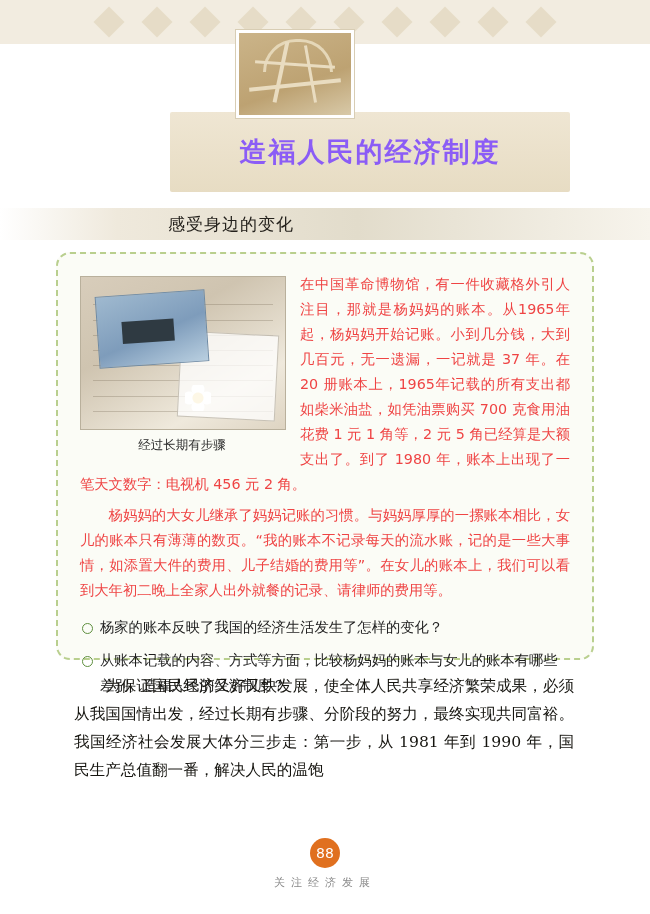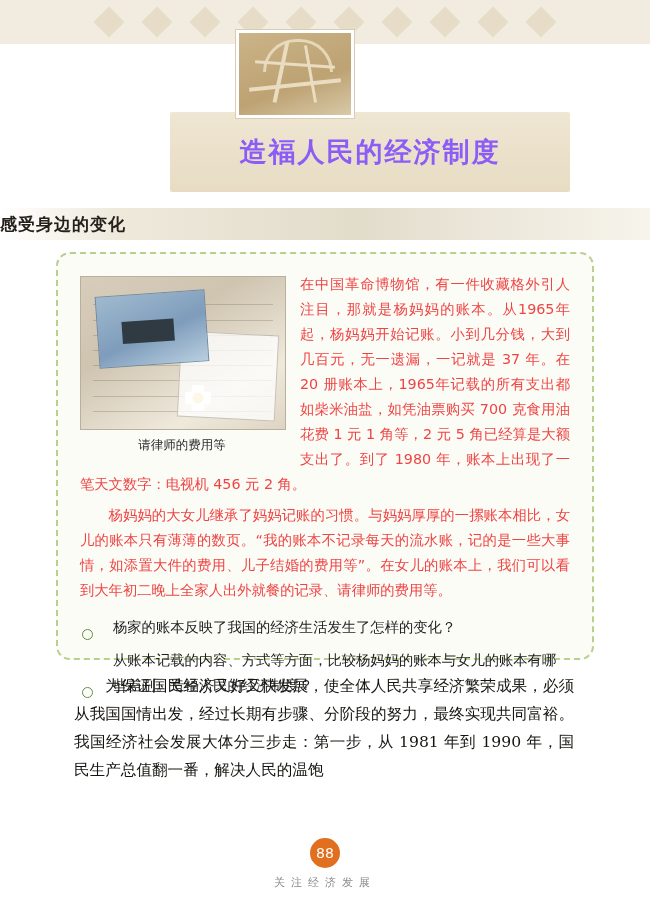--- a/index.html
+++ b/index.html
@@ -110,23 +110,24 @@
     position: absolute;
     left: 0;
     top: 208px;
     width: 650px;
     height: 32px;
     background: linear-gradient(90deg, #ffffff 0%, #efe9dc 18%, #e2dccb 55%, #f7f4ec 100%);
     display: flex;
     align-items: center;
   }
   .section-heading .txt {
+    margin-left: 168px;
     font-family: "DejaVu Serif", serif;
     font-size: 17px;
-    font-weight: bold;
+    font-weight: normal;
     color: #24211c;
     letter-spacing: 1px;
   }
 
   
   .activity-box {
     position: absolute;
     left: 56px;
     top: 252px;
     width: 538px;
@@ -218,27 +219,26 @@
   .para.indent { text-indent: 2em; }
   .p-first { margin: 0 0 0 0; }
   .p-second { margin: 6px 0 0 0; clear: none; }
 
   .q-list {
     clear: both;
     margin-top: 12px;
   }
   .q-item {
     display: flex;
-    align-items: flex-end;
+    align-items: flex-start;
     font-family: "DejaVu Sans", sans-serif;
     font-size: 14.3px;
     line-height: 25px;
     color: #1d1d1d;
     margin-top: 8px;
-    gap: 13px;
   }
   .q-bullet {
     flex: 0 0 auto;
     width: 9px;
     height: 9px;
     border: 1.6px solid #5e8f3e;
     border-radius: 50%;
     margin: 8px 7px 0 2px;
   }
   .q-text { flex: 1 1 auto; }
@@ -338,21 +338,21 @@
           <div class="ledger-line" style="top:58%"></div>
           <div class="ledger-line" style="top:68%"></div>
           <div class="ledger-line" style="top:78%"></div>
           <div class="ledger-line" style="top:88%"></div>
           <div class="page-white"></div>
           <div class="book">
             <div class="label"></div>
           </div>
           <div class="flower"></div>
         </div>
-        <div class="photo-caption">请律师的费用等</div>
+        <div class="photo-caption">经过长期有步骤</div>
       </div>
 
       <p class="para p-first">在中国革命博物馆，有一件收藏格外引人注目，那就是杨妈妈的账本。从1965年起，杨妈妈开始记账。小到几分钱，大到几百元，无一遗漏，一记就是 37 年。在 20 册账本上，1965年记载的所有支出都如柴米油盐，如凭油票购买 700 克食用油花费 1 元 1 角等，2 元 5 角已经算是大额支出了。到了 1980 年，账本上出现了一笔天文数字：电视机 456 元 2 角。</p>
       <p class="para indent p-second">杨妈妈的大女儿继承了妈妈记账的习惯。与妈妈厚厚的一摞账本相比，女儿的账本只有薄薄的数页。“我的账本不记录每天的流水账，记的是一些大事情，如添置大件的费用、儿子结婚的费用等”。在女儿的账本上，我们可以看到大年初二晚上全家人出外就餐的记录、请律师的费用等。</p>
 
       <div class="q-list">
         <div class="q-item">
           <span class="q-bullet"></span>
           <span class="q-text">杨家的账本反映了我国的经济生活发生了怎样的变化？</span>
         </div>

